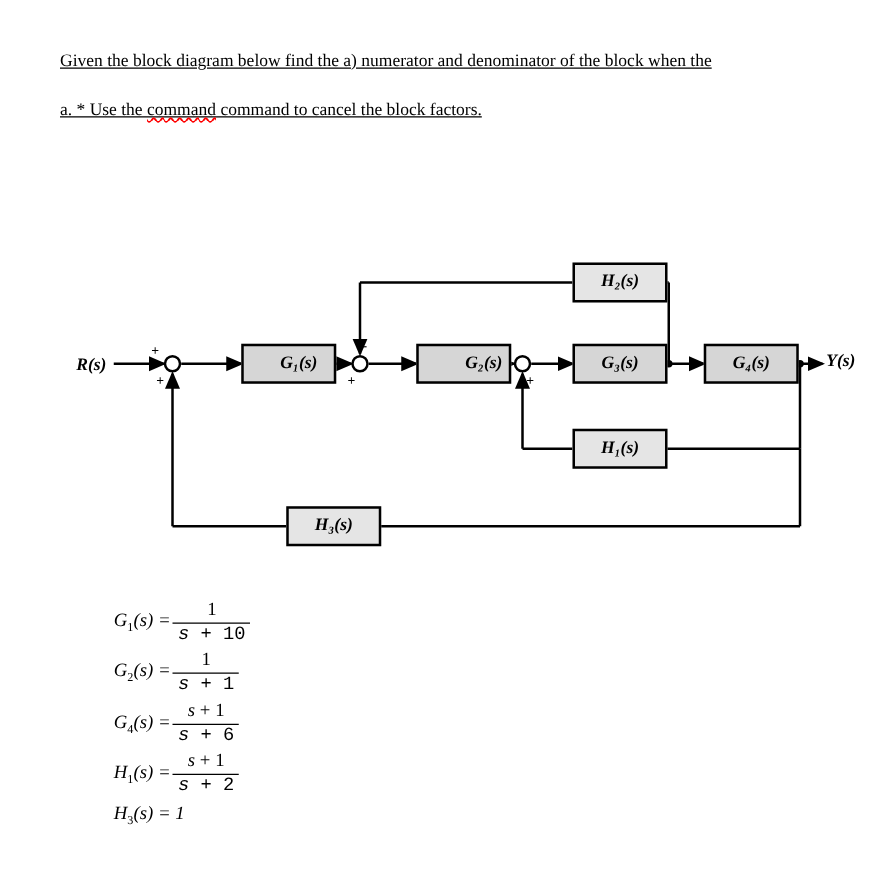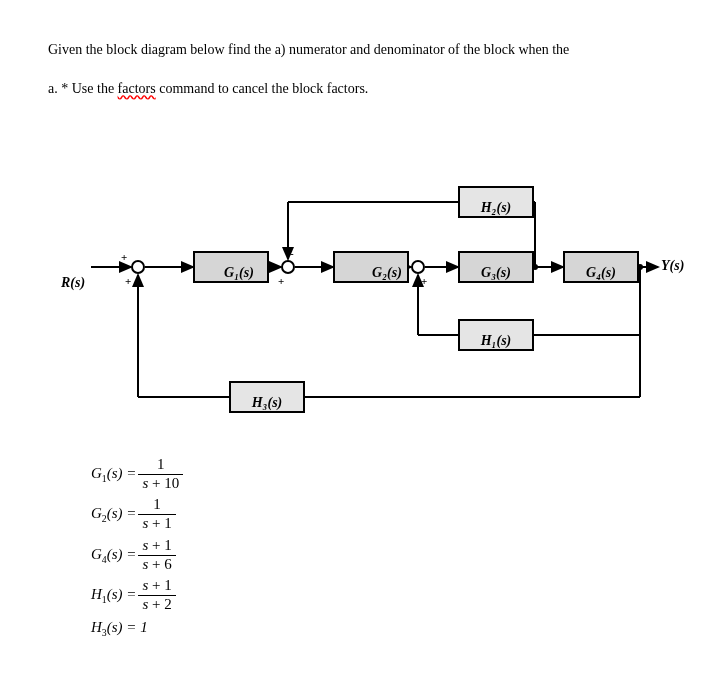--- a/index.html
+++ b/index.html
@@ -7,21 +7,22 @@
     padding: 40px 48px;
     font-family: 'Times New Roman', Times, serif;
     font-size: 14px;
     color: #000;
     background: #fff;
     width: 714px;
     box-sizing: border-box;
   }
   .prompt {
     line-height: 1.4;
-    margin-bottom: 48px;
+    margin-bottom: 72px;
+    text-decoration: underline;
   }
   .underline-red {
     color: inherit;
     text-decoration: underline wavy red;
   }
   .diagram {
     position: relative;
     width: 600px;
     height: 280px;
     margin-left: 15px;
@@ -30,21 +31,21 @@
     font-weight: bold;
     font-size: 14px;
   }
   .block {
     position: absolute;
     border: 2px solid #000;
     background: #d6d6d6;
     width: 76px;
     height: 32px;
     display: flex;
-    align-items: flex-end;
+    align-items: center;
     justify-content: center;
     box-sizing: border-box;
   }
   .block-h {
     background: #e5e5e5;
   }
   .sum {
     position: absolute;
     width: 14px;
     height: 14px;
@@ -102,31 +103,32 @@
     align-items: center;
     margin-left: 2px;
     line-height: 1.05;
   }
   .frac .num {
     padding: 0 4px 1px;
   }
   .frac .den {
     border-top: 1px solid #000;
     padding: 1px 4px 0;
+    font-family: Liberation Mono, monospace;
   }
   .it { font-style: italic; }
   .sup { font-size: 0.65em; vertical-align: super; }
 </style>
 </head>
 <body>
 
 <div class="prompt">
   <span>Given the block diagram below find the a) numerator and denominator of the block when the</span><br>
   <br>
-  <span>a. * Use the </span><span class="underline-red">factors</span><span> command to cancel the block factors.</span>
+  <span>a. * Use the </span><span class="underline-red">command</span><span> command to cancel the block factors.</span>
 </div>
 
 <div class="diagram">
 
   <svg class="wires">
     <defs>
       <marker id="ah" markerWidth="8" markerHeight="8" refX="6" refY="3" orient="auto">
         <path d="M0,0 L7,3 L0,6 Z" fill="#000"></path>
       </marker>
     </defs>
@@ -163,21 +165,21 @@
     <line x1="395" y1="188" x2="355" y2="188" stroke="#000" stroke-width="2"></line>
     <line x1="355" y1="188" x2="355" y2="128" stroke="#000" stroke-width="2" marker-end="url(#ah)"></line>
 
     <line x1="577" y1="188" x2="577" y2="250" stroke="#000" stroke-width="2"></line>
     <line x1="577" y1="250" x2="222" y2="250" stroke="#000" stroke-width="2" marker-end="url(#ah)"></line>
 
     <line x1="166" y1="250" x2="75" y2="250" stroke="#000" stroke-width="2"></line>
     <line x1="75" y1="250" x2="75" y2="128" stroke="#000" stroke-width="2" marker-end="url(#ah)"></line>
   </svg>
 
-  <span class="lbl" style="left:-2px; top:128px;">R(s)</span>
+  <span class="lbl" style="left:-2px; top:114px;">R(s)</span>
   <span class="lbl" style="left:598px; top:111px;">Y(s)</span>
 
   <div class="sum" style="left:68px; top:113px;"></div>
   <div class="sum" style="left:218px; top:113px;"></div>
   <div class="sum" style="left:348px; top:113px;"></div>
 
   <span class="sign" style="left:58px; top:104px;">+</span>
   <span class="sign" style="left:62px; top:128px;">+</span>
 
   <span class="sign" style="left:227px; top:100px;">-</span>

